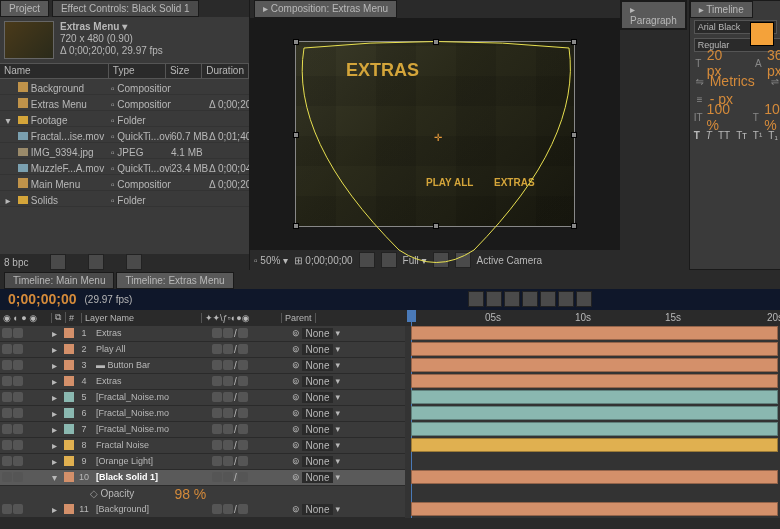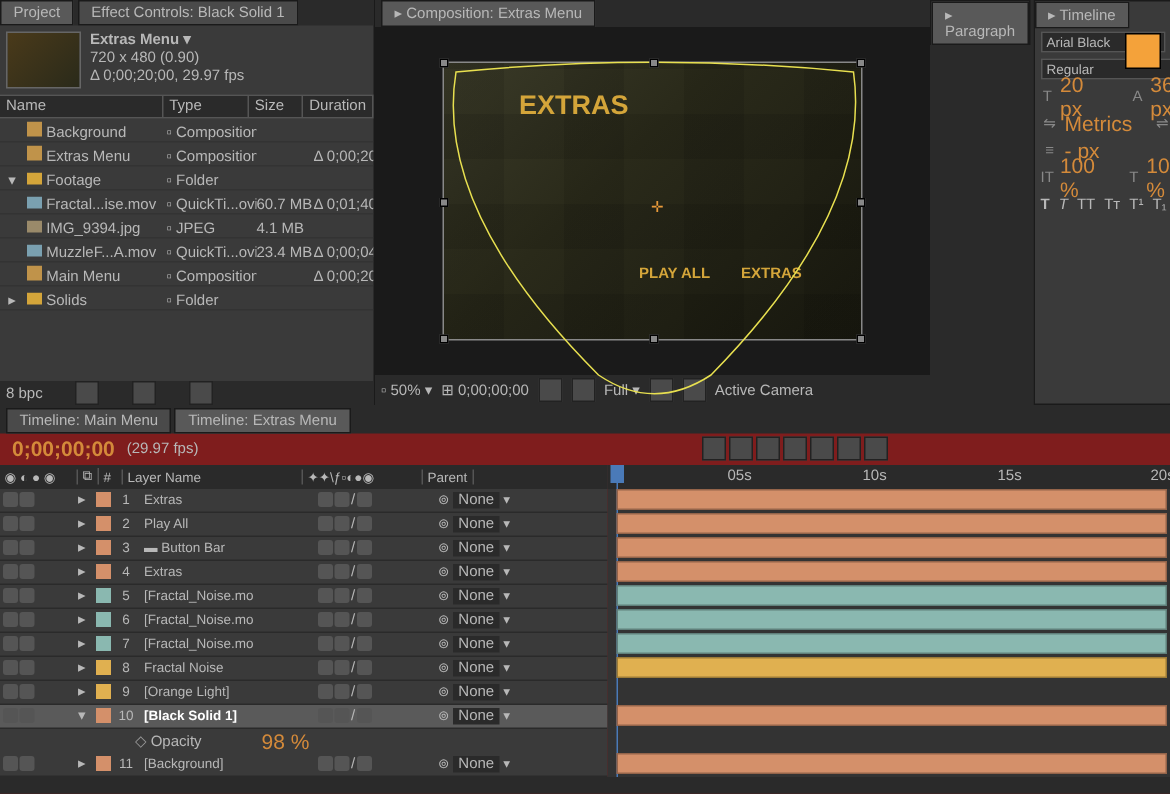--- a/index.html
+++ b/index.html
@@ -43,21 +43,21 @@
 
 #right{width:160px;display:flex;gap:2px}
 .rpanel{background:#3a3a3a;border:1px solid #1a1a1a}
 #char-panel .crow{display:flex;align-items:center;padding:2px 4px;gap:4px;height:18px}
 .cinput{background:#2a2a2a;border:1px solid #555;padding:1px 3px;flex:1;font-size:9px}
 .cswatch{width:24px;height:24px;background:#f4a23a;border:1px solid #000}
 .ci{width:12px;text-align:center;color:#888}
 .cv{color:#d48a3a;font-size:14px}
 
 
-#timeline{position:absolute;left:0;top:272px;right:0;bottom:0;background:#7f1d1d;display:flex;flex-direction:column}
+#timeline{position:absolute;left:0;top:272px;right:0;bottom:0;background:#0f172a;display:flex;flex-direction:column}
 #tl-tabs{height:18px;background:#2a2a2a;display:flex;gap:2px;padding-left:4px}
 #tl-header{height:30px;display:flex;align-items:center;padding:0 8px;gap:8px}
 #timecode{color:#d48a3a;font-size:14px;font-weight:bold}
 #tl-tools{display:flex;gap:2px;margin-left:auto;margin-right:180px}
 .tbtn{width:16px;height:16px;background:#4a4a4a;border:1px solid #222}
 #tl-body{flex:1;display:flex}
 #tl-left{width:405px;background:#3a3a3a}
 #tl-cols{display:flex;height:16px;background:#2a2a2a;align-items:center}
 .tlc{padding:0 3px;font-size:9px;border-right:1px solid #555}
 .lrow{display:flex;height:16px;align-items:center;border-bottom:1px solid #2a2a2a}

